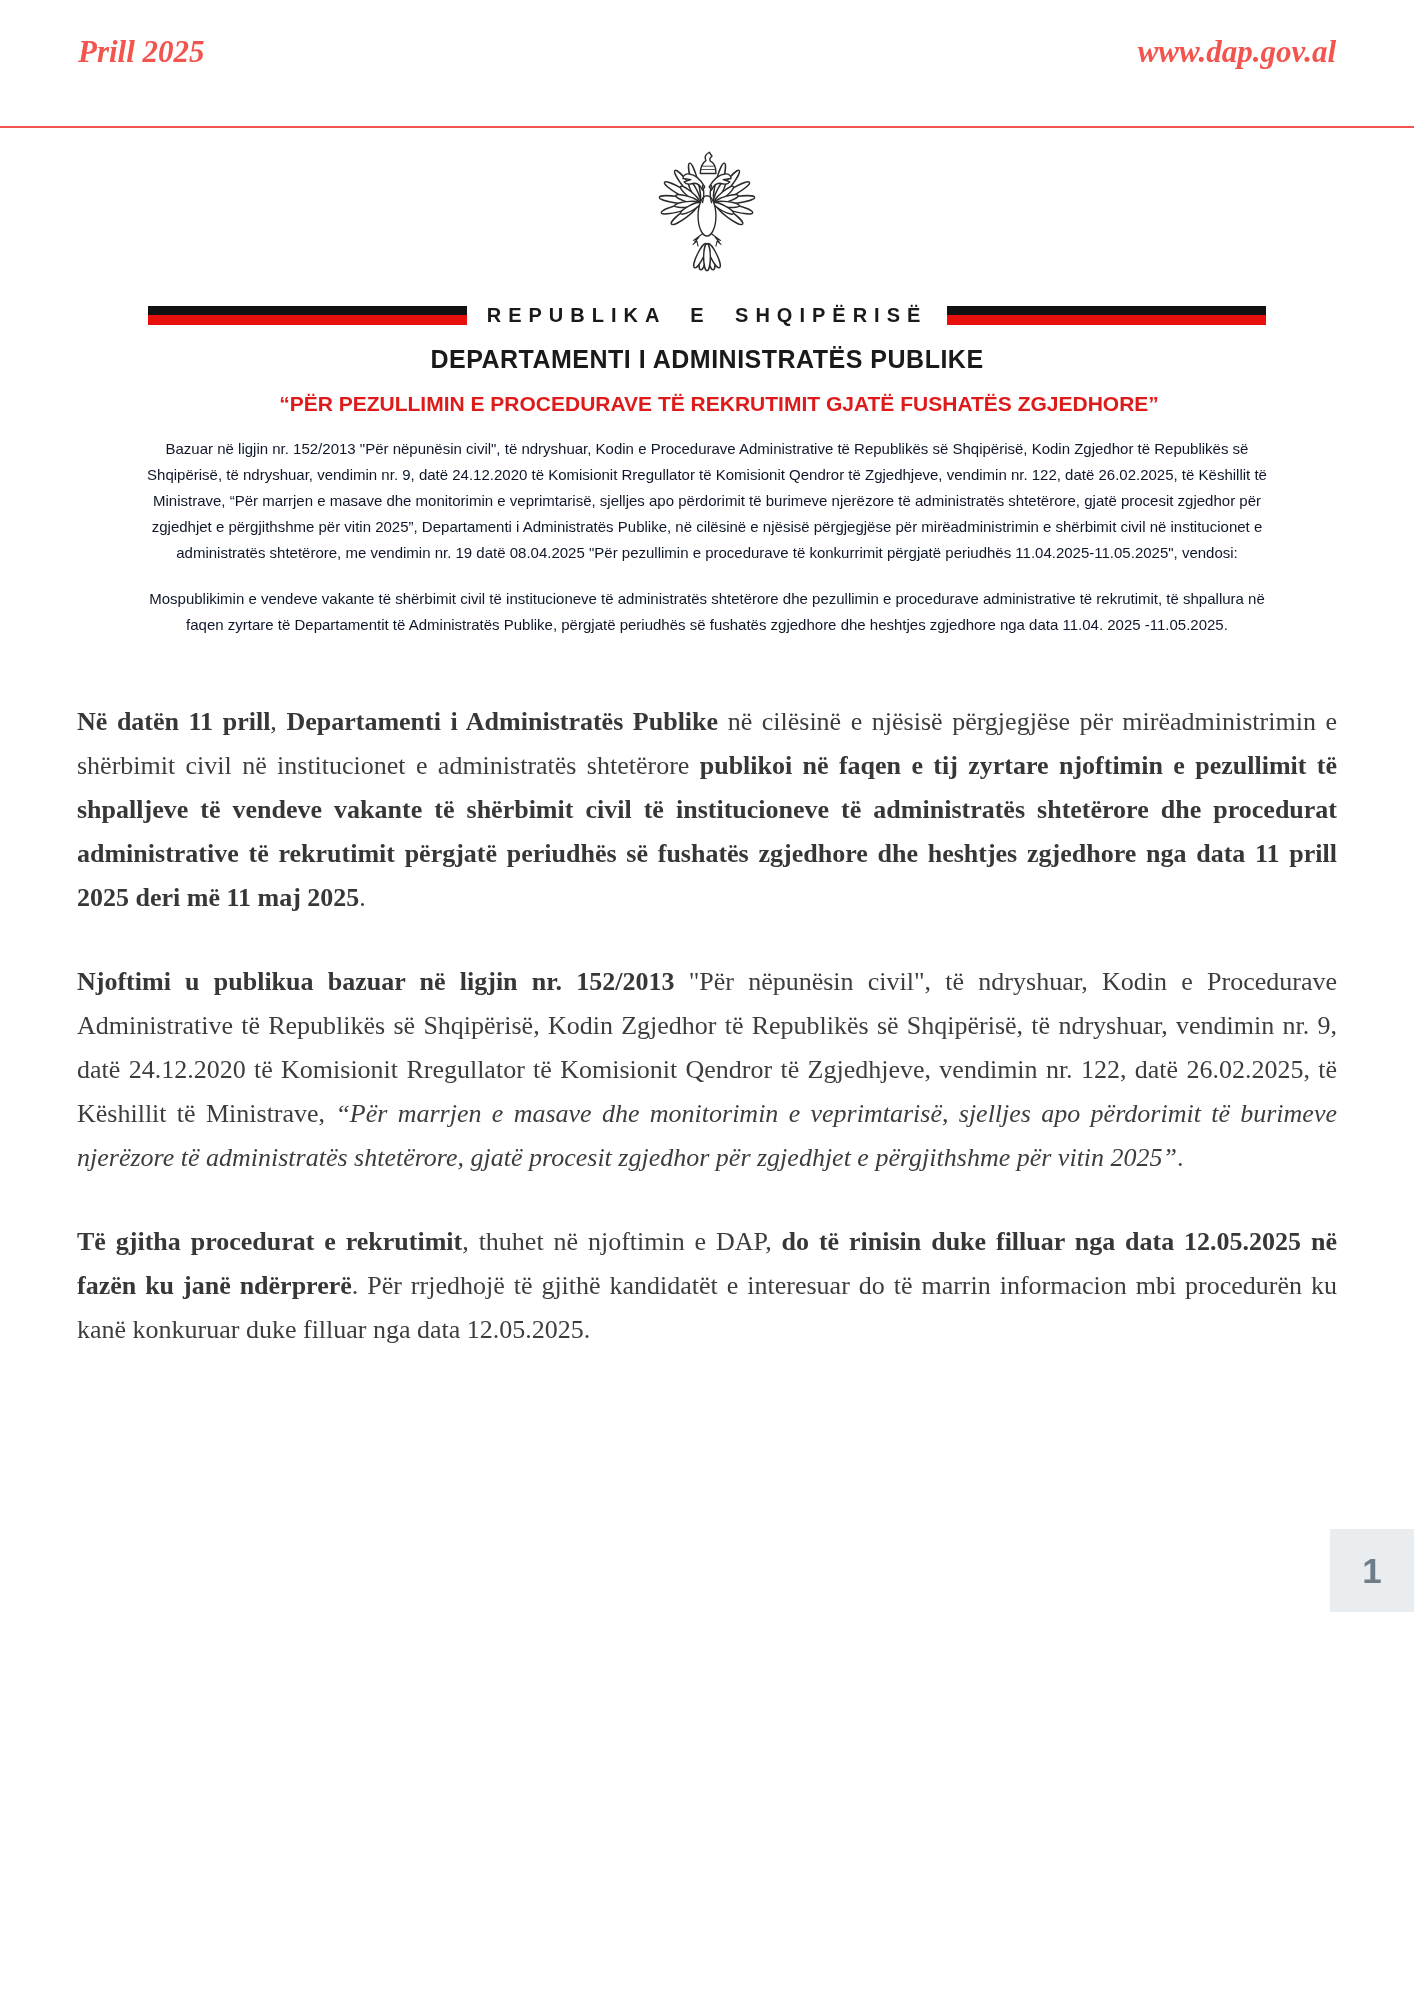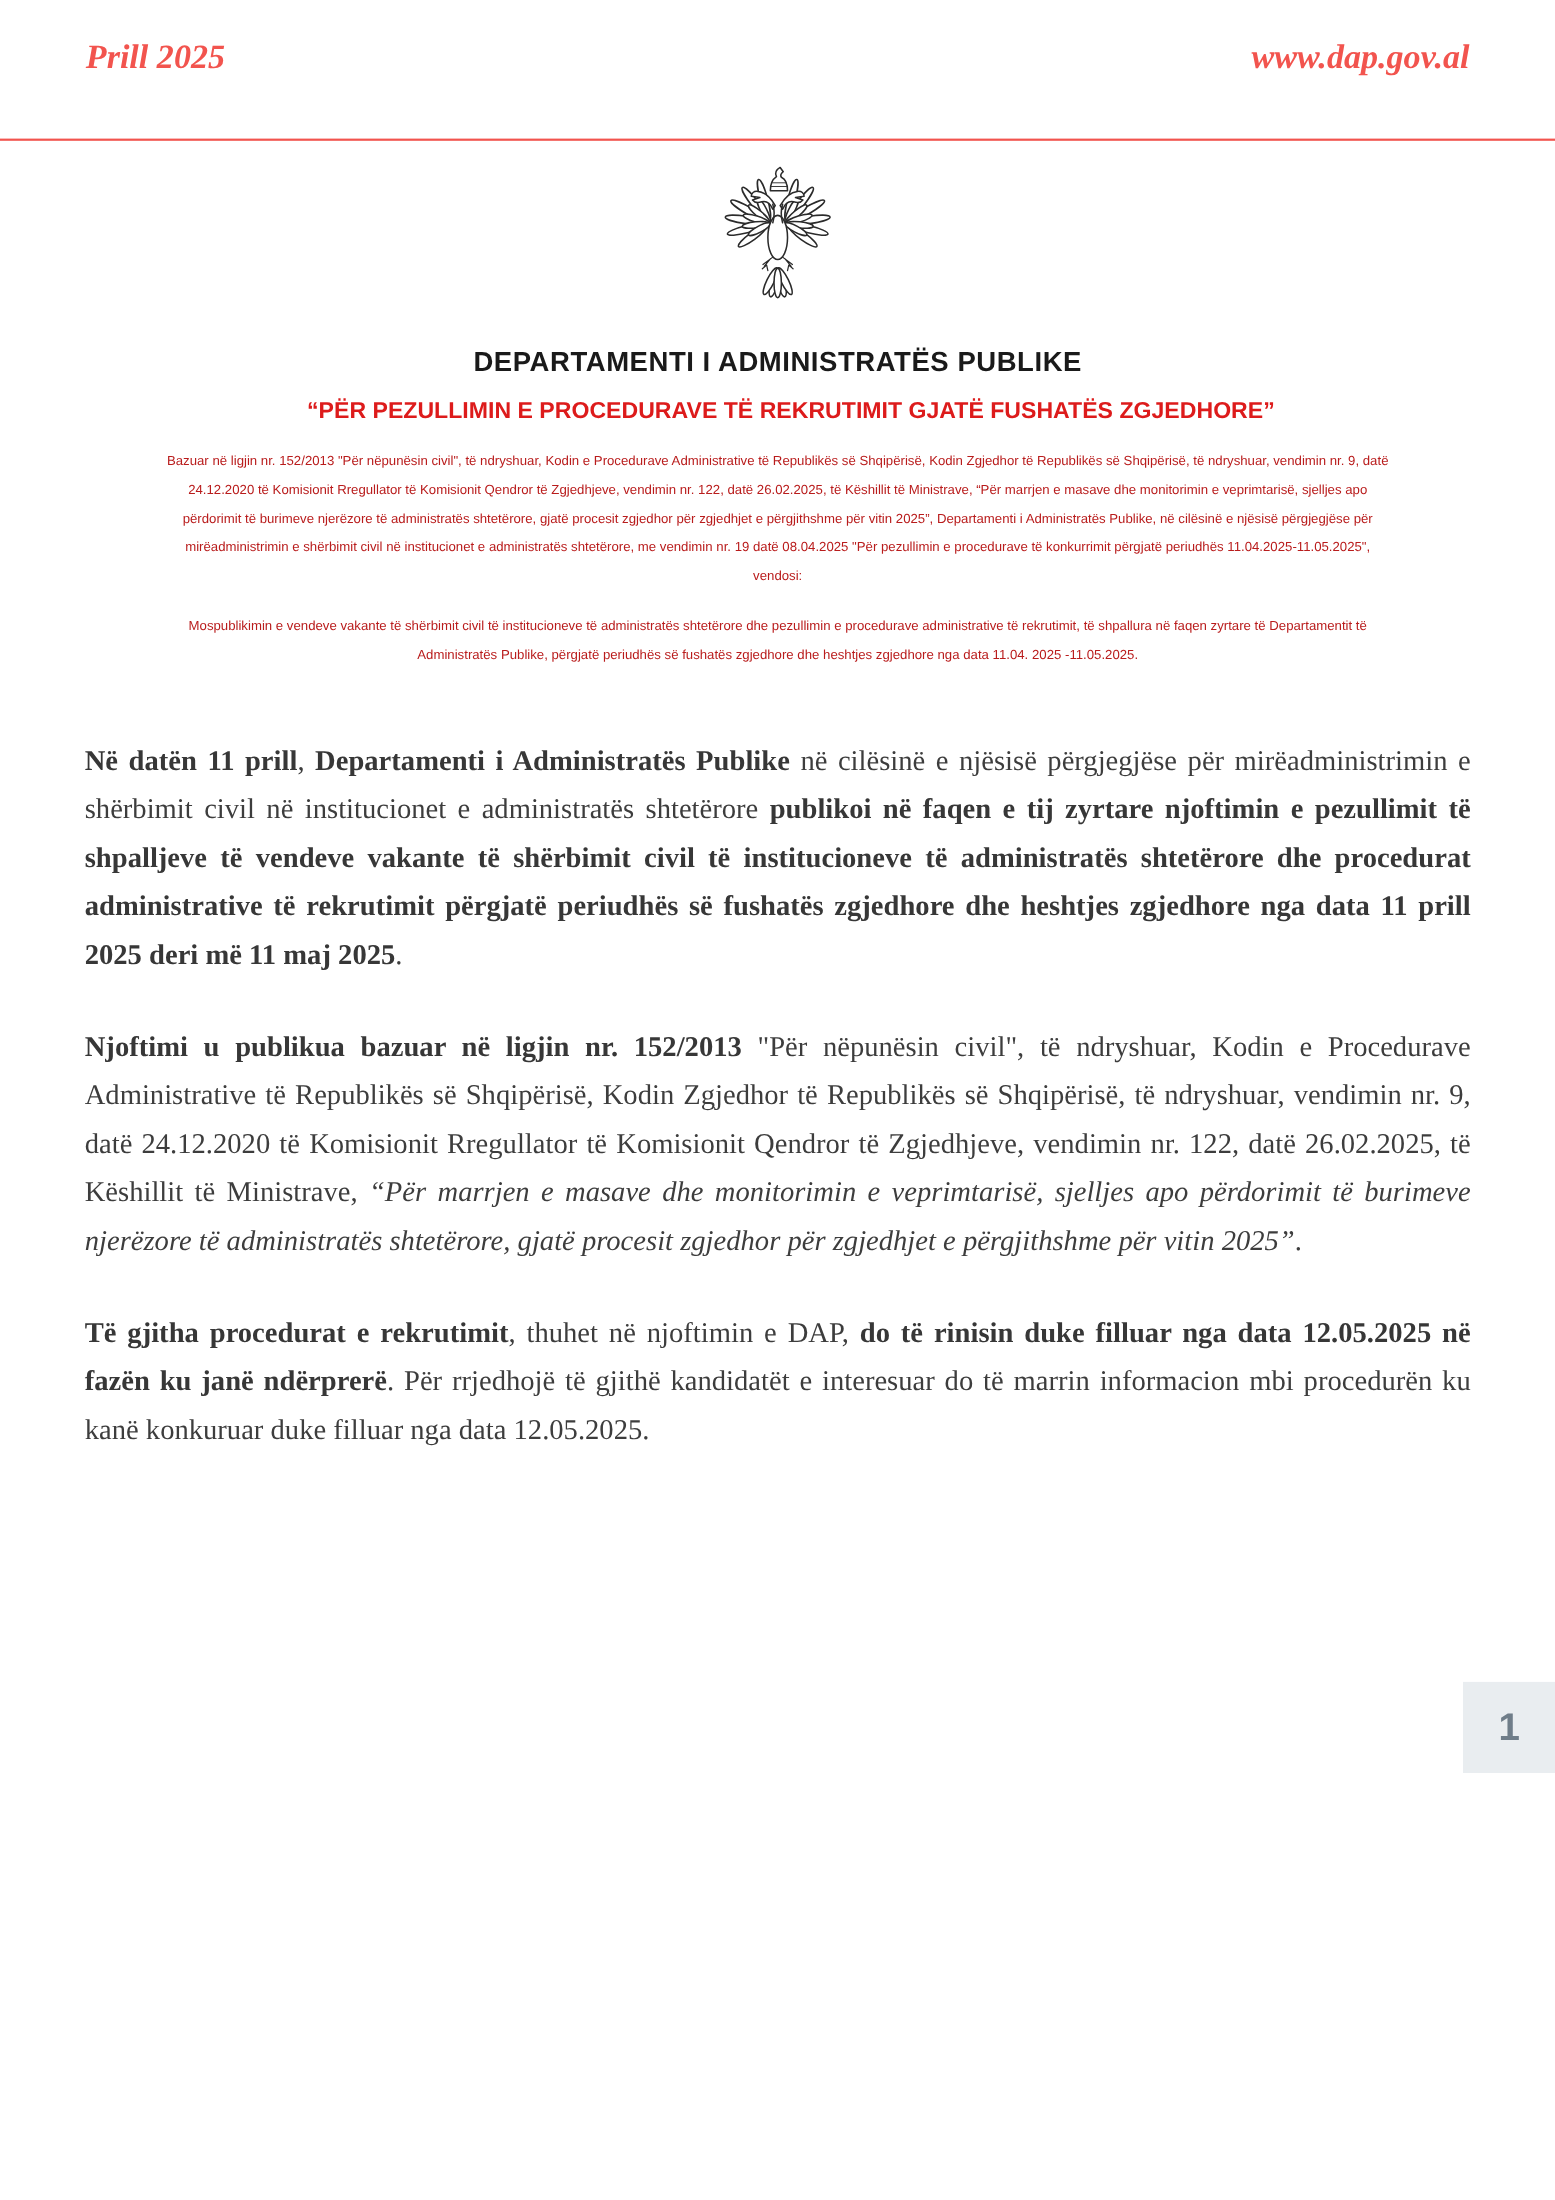--- a/index.html
+++ b/index.html
@@ -74,22 +74,22 @@
     margin-top:18px; text-align:center;
     font-family:"Liberation Sans", sans-serif;
     font-weight:700; font-size:21px;
     color:#DD1B1B;
     padding-left:24px;
   }
   .small {
     width:1124px; margin:20px auto 0 auto;
     text-align:center;
     font-family:"Liberation Sans", sans-serif;
-    font-size:12px; line-height:26px;
-    color:#b91c1c;
+    font-size:15px; line-height:26px;
+    color:#0f172a;
   }
   .highlight {
     width:720px; margin-top:24px;
     font-weight:700; font-size:18px; line-height:27px;
     color:#C00D0D;
   }
 
   
   .article { margin-top:62px; padding:0 77px; }
   .body-p {
@@ -149,20 +149,25 @@
           <use href="#eagle-right" transform="translate(240,0) scale(-1,1)"></use>
           <ellipse cx="120" cy="192" rx="6" ry="24"></ellipse>
           <ellipse cx="120" cy="118" rx="16" ry="36"></ellipse>
           <path d="M112 64 c3 10 3 20 0 30 m16 -30 c-3 10 -3 20 0 30" fill="none"></path>
           <path d="M108 42 c0 -12 4 -19 10 -23 c-3 -6 -1 -11 6 -15 l5 7 c-4 3 -5 6 -3 9 c7 3 10 10 10 22 z"></path>
           <path d="M109 35 h26 M110 29 h24" fill="none" stroke-width="1.5"></path>
         </g>
       </svg>
     </div>
 
+    <div class="republic-row">
+      <span class="flagbar"></span>
+      <span class="republic">REPUBLIKA E SHQIPËRISË</span>
+      <span class="flagbar"></span>
+    </div>
 
     <div class="department">DEPARTAMENTI I ADMINISTRATËS PUBLIKE</div>
 
 
     <div class="subject">“PËR PEZULLIMIN E PROCEDURAVE TË REKRUTIMIT GJATË FUSHATËS ZGJEDHORE”</div>
 
     <p class="small">Bazuar në ligjin nr. 152/2013 "Për nëpunësin civil", të ndryshuar, Kodin e Procedurave Administrative të Republikës së Shqipërisë, Kodin Zgjedhor të Republikës së Shqipërisë, të ndryshuar, vendimin nr. 9, datë 24.12.2020 të Komisionit Rregullator të Komisionit Qendror të Zgjedhjeve, vendimin nr. 122, datë 26.02.2025, të Këshillit të Ministrave, “Për marrjen e masave dhe monitorimin e veprimtarisë, sjelljes apo përdorimit të burimeve njerëzore të administratës shtetërore, gjatë procesit zgjedhor për zgjedhjet e përgjithshme për vitin 2025”, Departamenti i Administratës Publike, në cilësinë e njësisë përgjegjëse për mirëadministrimin e shërbimit civil në institucionet e administratës shtetërore, me vendimin nr. 19 datë 08.04.2025 "Për pezullimin e  procedurave të konkurrimit përgjatë periudhës 11.04.2025-11.05.2025", vendosi:</p>
 
     <p class="small">Mospublikimin e vendeve vakante të shërbimit civil të institucioneve të administratës shtetërore dhe pezullimin e procedurave administrative të rekrutimit, të shpallura në faqen zyrtare  të Departamentit të Administratës Publike, përgjatë periudhës së fushatës zgjedhore dhe heshtjes zgjedhore nga data 11.04. 2025 -11.05.2025.</p>
 

